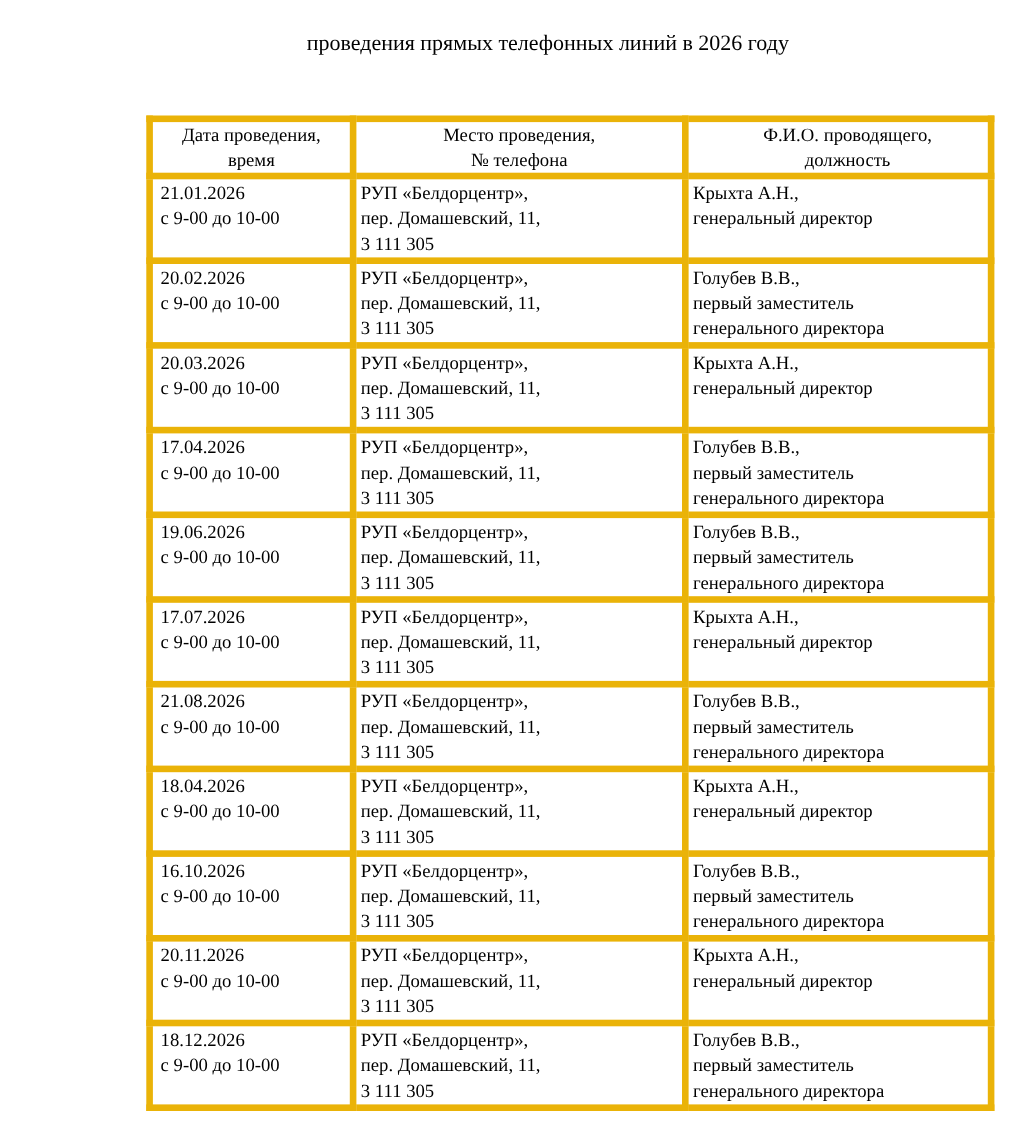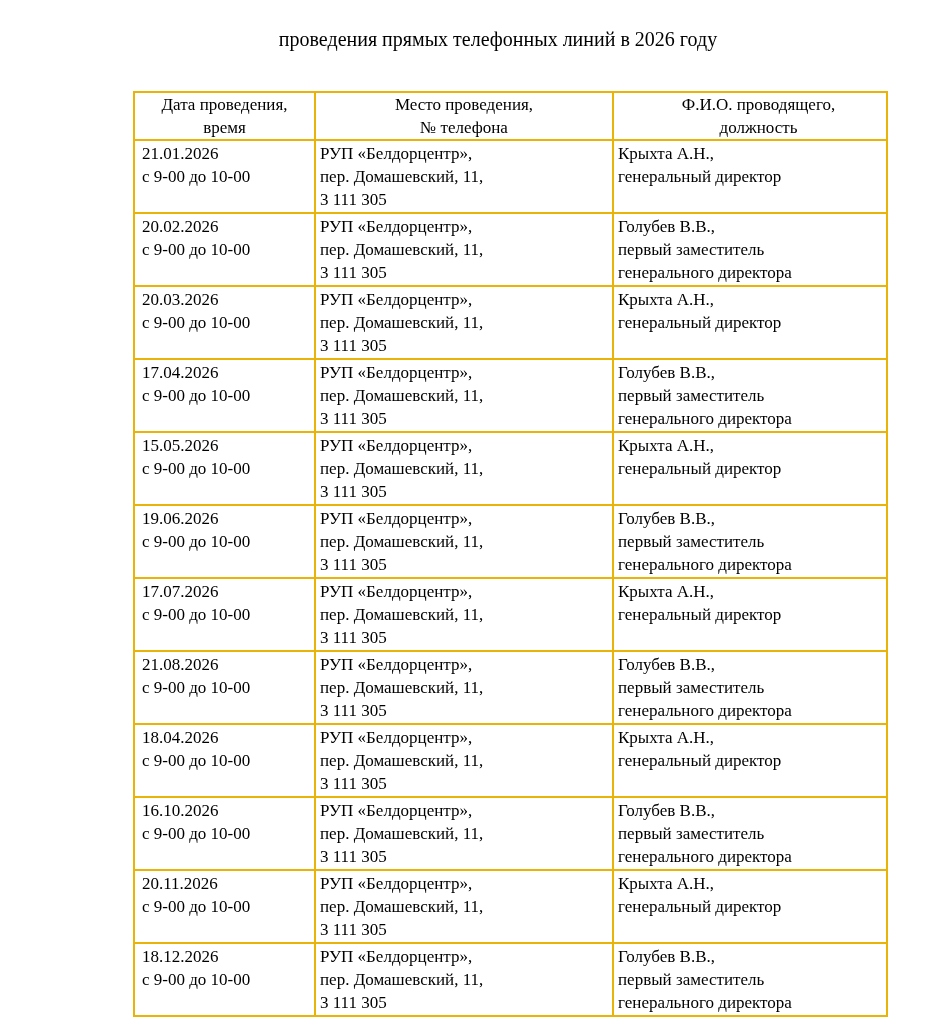--- a/index.html
+++ b/index.html
@@ -20,29 +20,29 @@
   .title {
     font-size: 21px;
     letter-spacing: 2px;
     text-align: center;
     white-space: pre;
   }
   .subtitle {
     font-size: 20px;
     text-align: center;
     margin-top: 4px;
-    margin-bottom: 40px;
+    margin-bottom: 54px;
   }
   table.schedule {
     border-collapse: collapse;
     width: 730px;
     table-layout: fixed;
   }
   th, td {
-    border: 2px solid #eab308;
+    border: 6px solid #eab308;
     font-size: 17px;
     line-height: 23px;
     font-weight: normal;
   }
   th {
     height: 44px;
     text-align: center;
     vertical-align: middle;
     white-space: pre-line;
     padding: 0;
@@ -122,31 +122,20 @@
           </td>
           <td class="c2">РУП «Белдорцентр»,
 пер. Домашевский, 11,
 3 111 305</td>
           <td class="c3">Голубев В.В.,
 первый заместитель
 генерального директора</td>
         </tr>
         <tr>
           <td class="c1">
-            <div>15.05.2026</div>
-            <div>с 9-00 до 10-00</div>
-          </td>
-          <td class="c2">РУП «Белдорцентр»,
-пер. Домашевский, 11,
-3 111 305</td>
-          <td class="c3">Крыхта А.Н.,
-генеральный директор</td>
-        </tr>
-        <tr>
-          <td class="c1">
             <div>19.06.2026</div>
             <div>с 9-00 до 10-00</div>
           </td>
           <td class="c2">РУП «Белдорцентр»,
 пер. Домашевский, 11,
 3 111 305</td>
           <td class="c3">Голубев В.В.,
 первый заместитель
 генерального директора</td>
         </tr>

